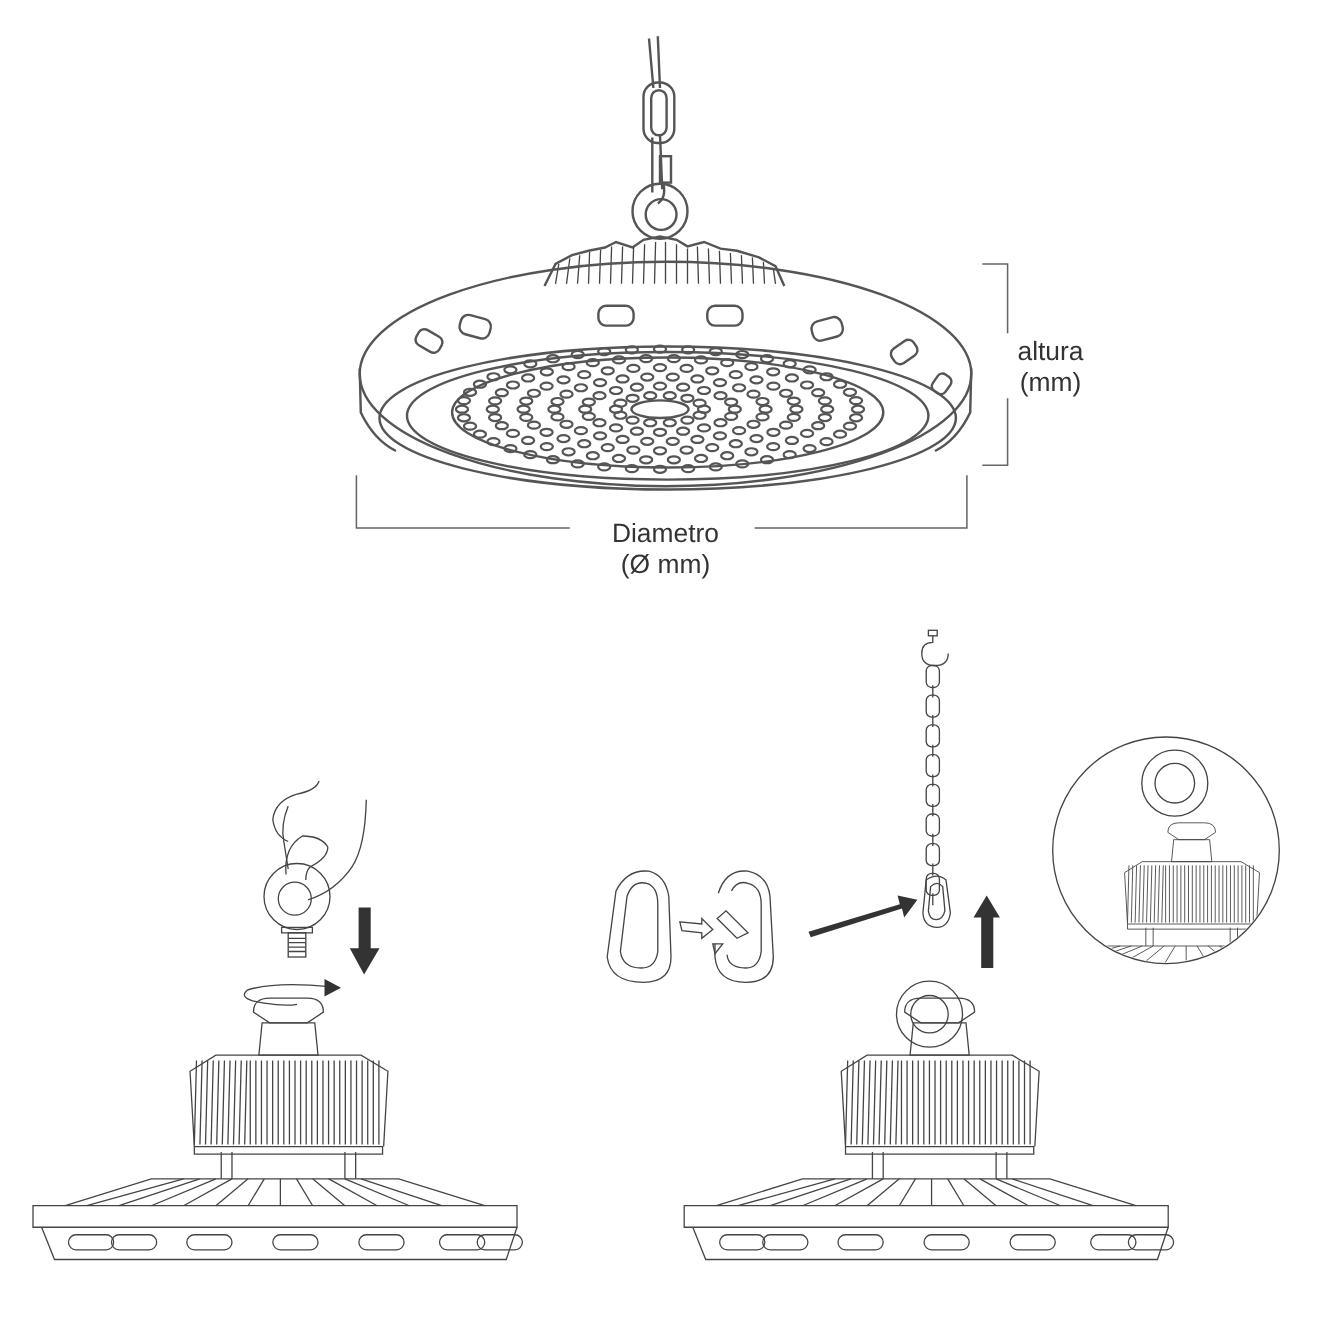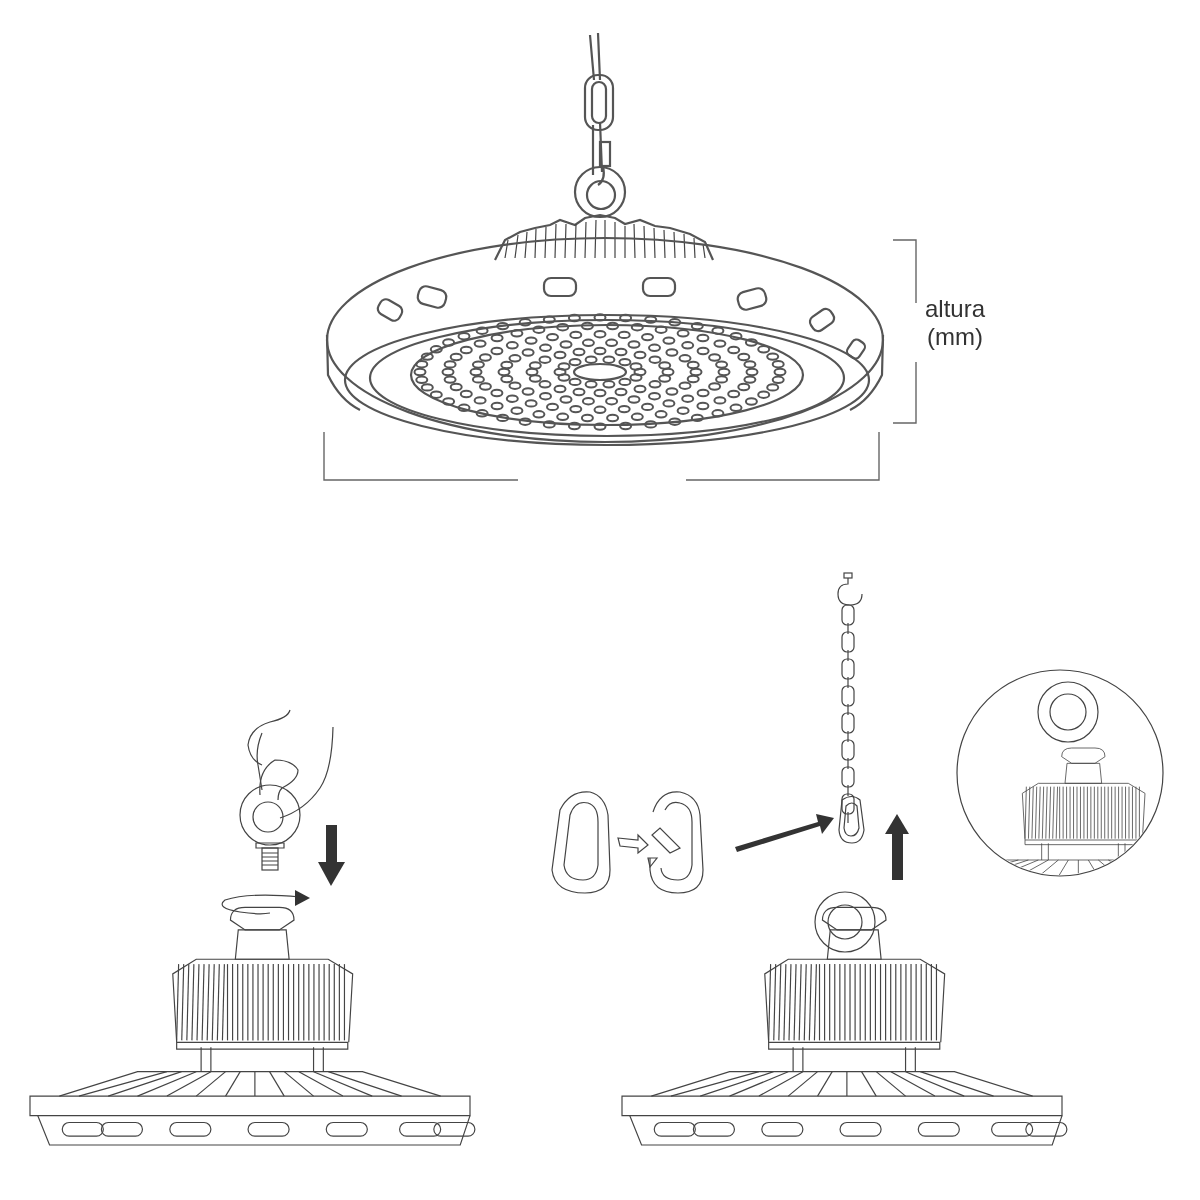--- a/index.html
+++ b/index.html
@@ -1,19 +1,19 @@
 <!DOCTYPE html>
 <html><head>
 <meta charset="utf-8">
 <style>
   html, body { margin: 0; padding: 0; background: #ffffff; }
   body { width: 1200px; height: 1200px; position: relative; overflow: hidden; font-family: "Liberation Sans", sans-serif; }
   .canvas { position: absolute; left: 0; top: 0; width: 1200px; height: 1200px; }
   .label { position: absolute; color: #333333; font-size: 24px; line-height: 28px; text-align: center; font-family: "Liberation Sans", sans-serif; }
-  .lbl-height { left: 912px; top: 295px; width: 86px; }
+  .lbl-height { left: 912px; top: 306px; width: 86px; }
   .lbl-diam { left: 530px; top: 472px; width: 150px; }
   svg { position: absolute; left: 0; top: 0; }
   .ln { fill: none; stroke: #555555; stroke-width: 2.2; }
   .ln-thin { fill: none; stroke: #444444; stroke-width: 1.2; }
   .ln-dim { fill: none; stroke: #666666; stroke-width: 1.4; }
   .arrow { fill: #333333; }
 </style>
 </head>
 <body>
 
@@ -516,13 +516,17 @@
           <path d="M210 35 L265 35 L262 5 L213 5 Z" class="ln-thin" transform="translate(925 760) scale(0.6666666666666666)"></path>
           <path d="M205 -5 Q205 -18 220 -18 L255 -18 Q270 -18 270 -5 L255 5 L220 5 Z" class="ln-thin" transform="translate(925 760) scale(0.6666666666666666)"></path>
         </g>
       </g>
   </svg>
 
   <div class="label lbl-height">
     <div>altura</div>
     <div>(mm)</div>
   </div>
+  <div class="label lbl-diam">
+    <div>Diametro</div>
+    <div>(Ø mm)</div>
+  </div>
 </div>
 
 </body></html>

